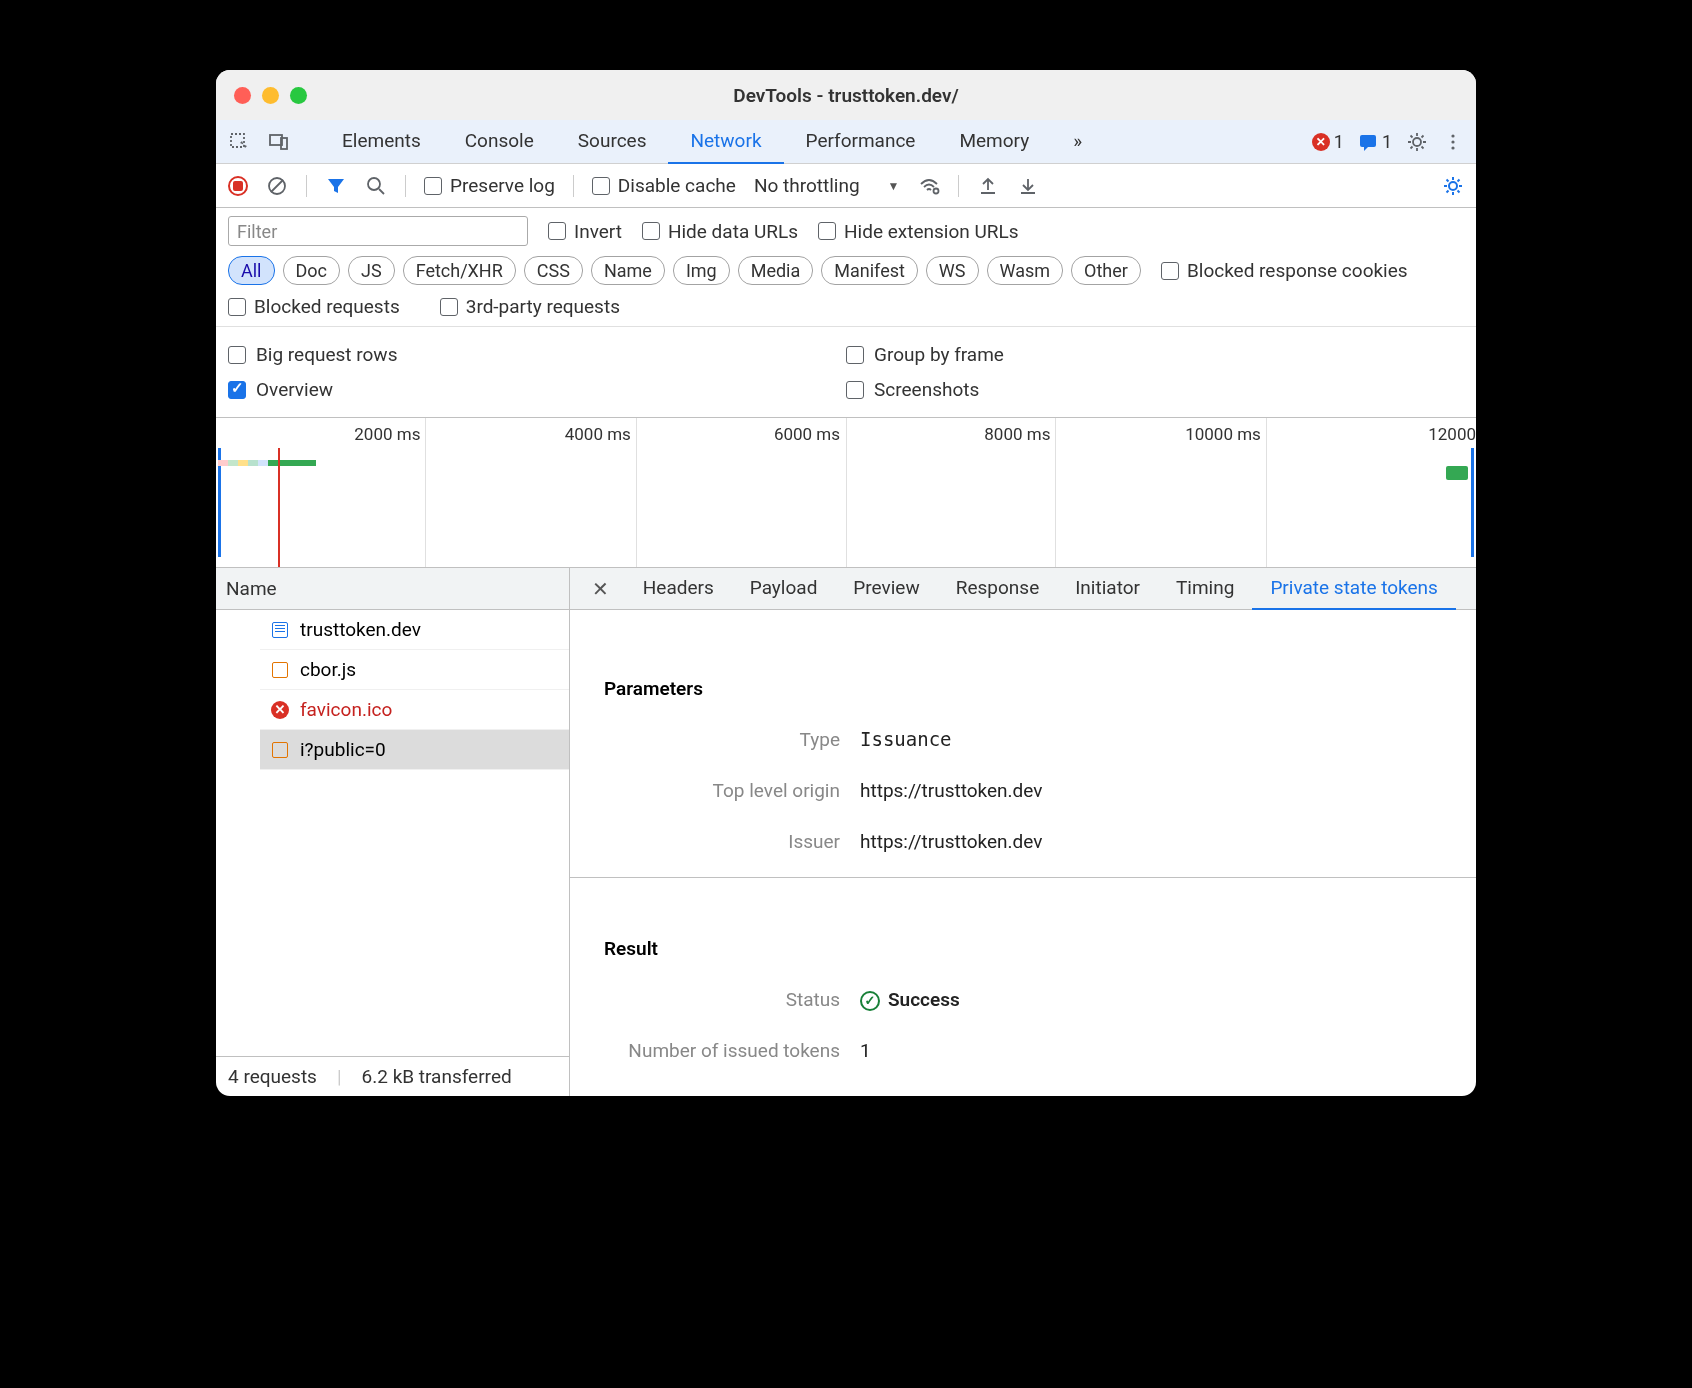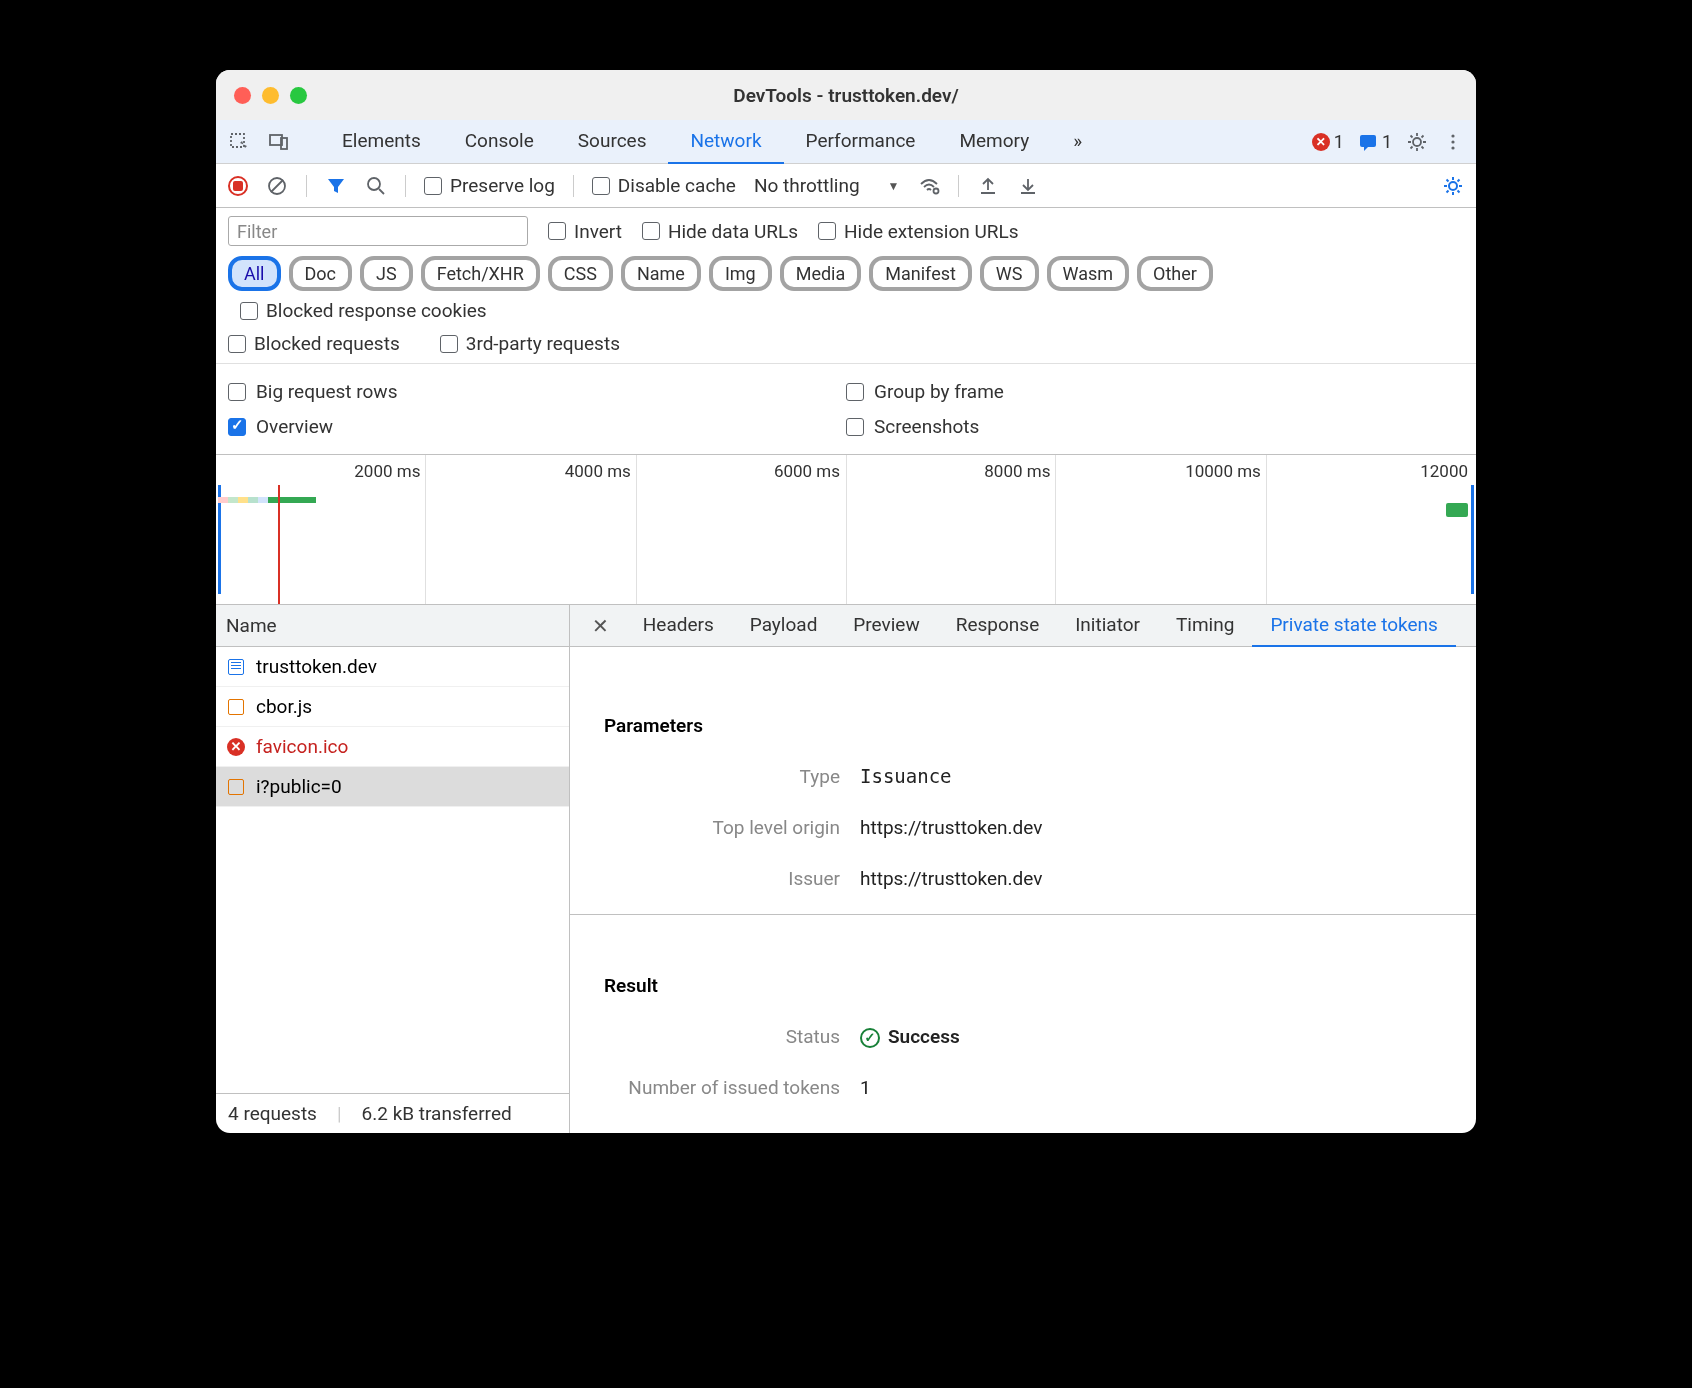--- a/index.html
+++ b/index.html
@@ -98,21 +98,21 @@
   border: 1px solid #aaa;
   border-radius: 3px;
   padding: 0 8px;
   font-size: 18px;
   color: #888;
   display: flex; align-items: center;
 }
 .pill-row { display: flex; align-items: center; gap: 8px; flex-wrap: wrap; }
 .pill {
   padding: 3px 12px;
-  border: 4px solid #a3a3a3;
+  border: 1px solid #a3a3a3;
   border-radius: 14px;
   font-size: 18px;
   color: #333;
   cursor: pointer;
 }
 .pill.active { background: #d2e3fc; border-color: #1a73e8; color: #1a0dab; }
 .check-row { display: flex; align-items: center; gap: 40px; }
 
 .opts-bar {
   background: #fff;
@@ -150,21 +150,21 @@
 .name-header {
   height: 42px;
   background: #f1f3f4;
   border-bottom: 1px solid #c0c0c0;
   display: flex;
   align-items: center;
   padding: 0 10px;
   font-size: 19px;
   color: #333;
 }
-.req-list { flex: 1; }
+.req-list { flex: 1; padding-left: 44px; }
 .req-row {
   height: 40px;
   display: flex;
   align-items: center;
   padding: 0 10px;
   gap: 10px;
   font-size: 19px;
   border-bottom: 1px solid #f0f0f0;
   cursor: pointer;
 }
@@ -406,21 +406,21 @@
     <div class="timeline-grid" style="left:33.3%"></div>
     <div class="timeline-grid" style="left:50%"></div>
     <div class="timeline-grid" style="left:66.6%"></div>
     <div class="timeline-grid" style="left:83.3%"></div>
     <div class="timeline-marks">
       <div class="mark" style="right:calc(83.3% + 6px)">2000 ms</div>
       <div class="mark" style="right:calc(66.6% + 6px)">4000 ms</div>
       <div class="mark" style="right:calc(50% + 6px)">6000 ms</div>
       <div class="mark" style="right:calc(33.3% + 6px)">8000 ms</div>
       <div class="mark" style="right:calc(16.6% + 6px)">10000 ms</div>
-      <div class="mark" style="right:8px">12000</div>
+      <div class="mark" style="right:0">12000</div>
     </div>
     <div class="scrollhandle left"></div>
     <div class="scrollhandle"></div>
     <div class="timeline-bar">
       <div class="tb-seg" style="background:#fcc;width:10px"></div>
       <div class="tb-seg" style="background:#c3e6cb;width:10px"></div>
       <div class="tb-seg" style="background:#ffe08a;width:10px"></div>
       <div class="tb-seg" style="background:#b7e1cd;width:10px"></div>
       <div class="tb-seg" style="background:#d2e3fc;width:10px"></div>
       <div class="tb-seg" style="background:#34a853;width:48px"></div>

